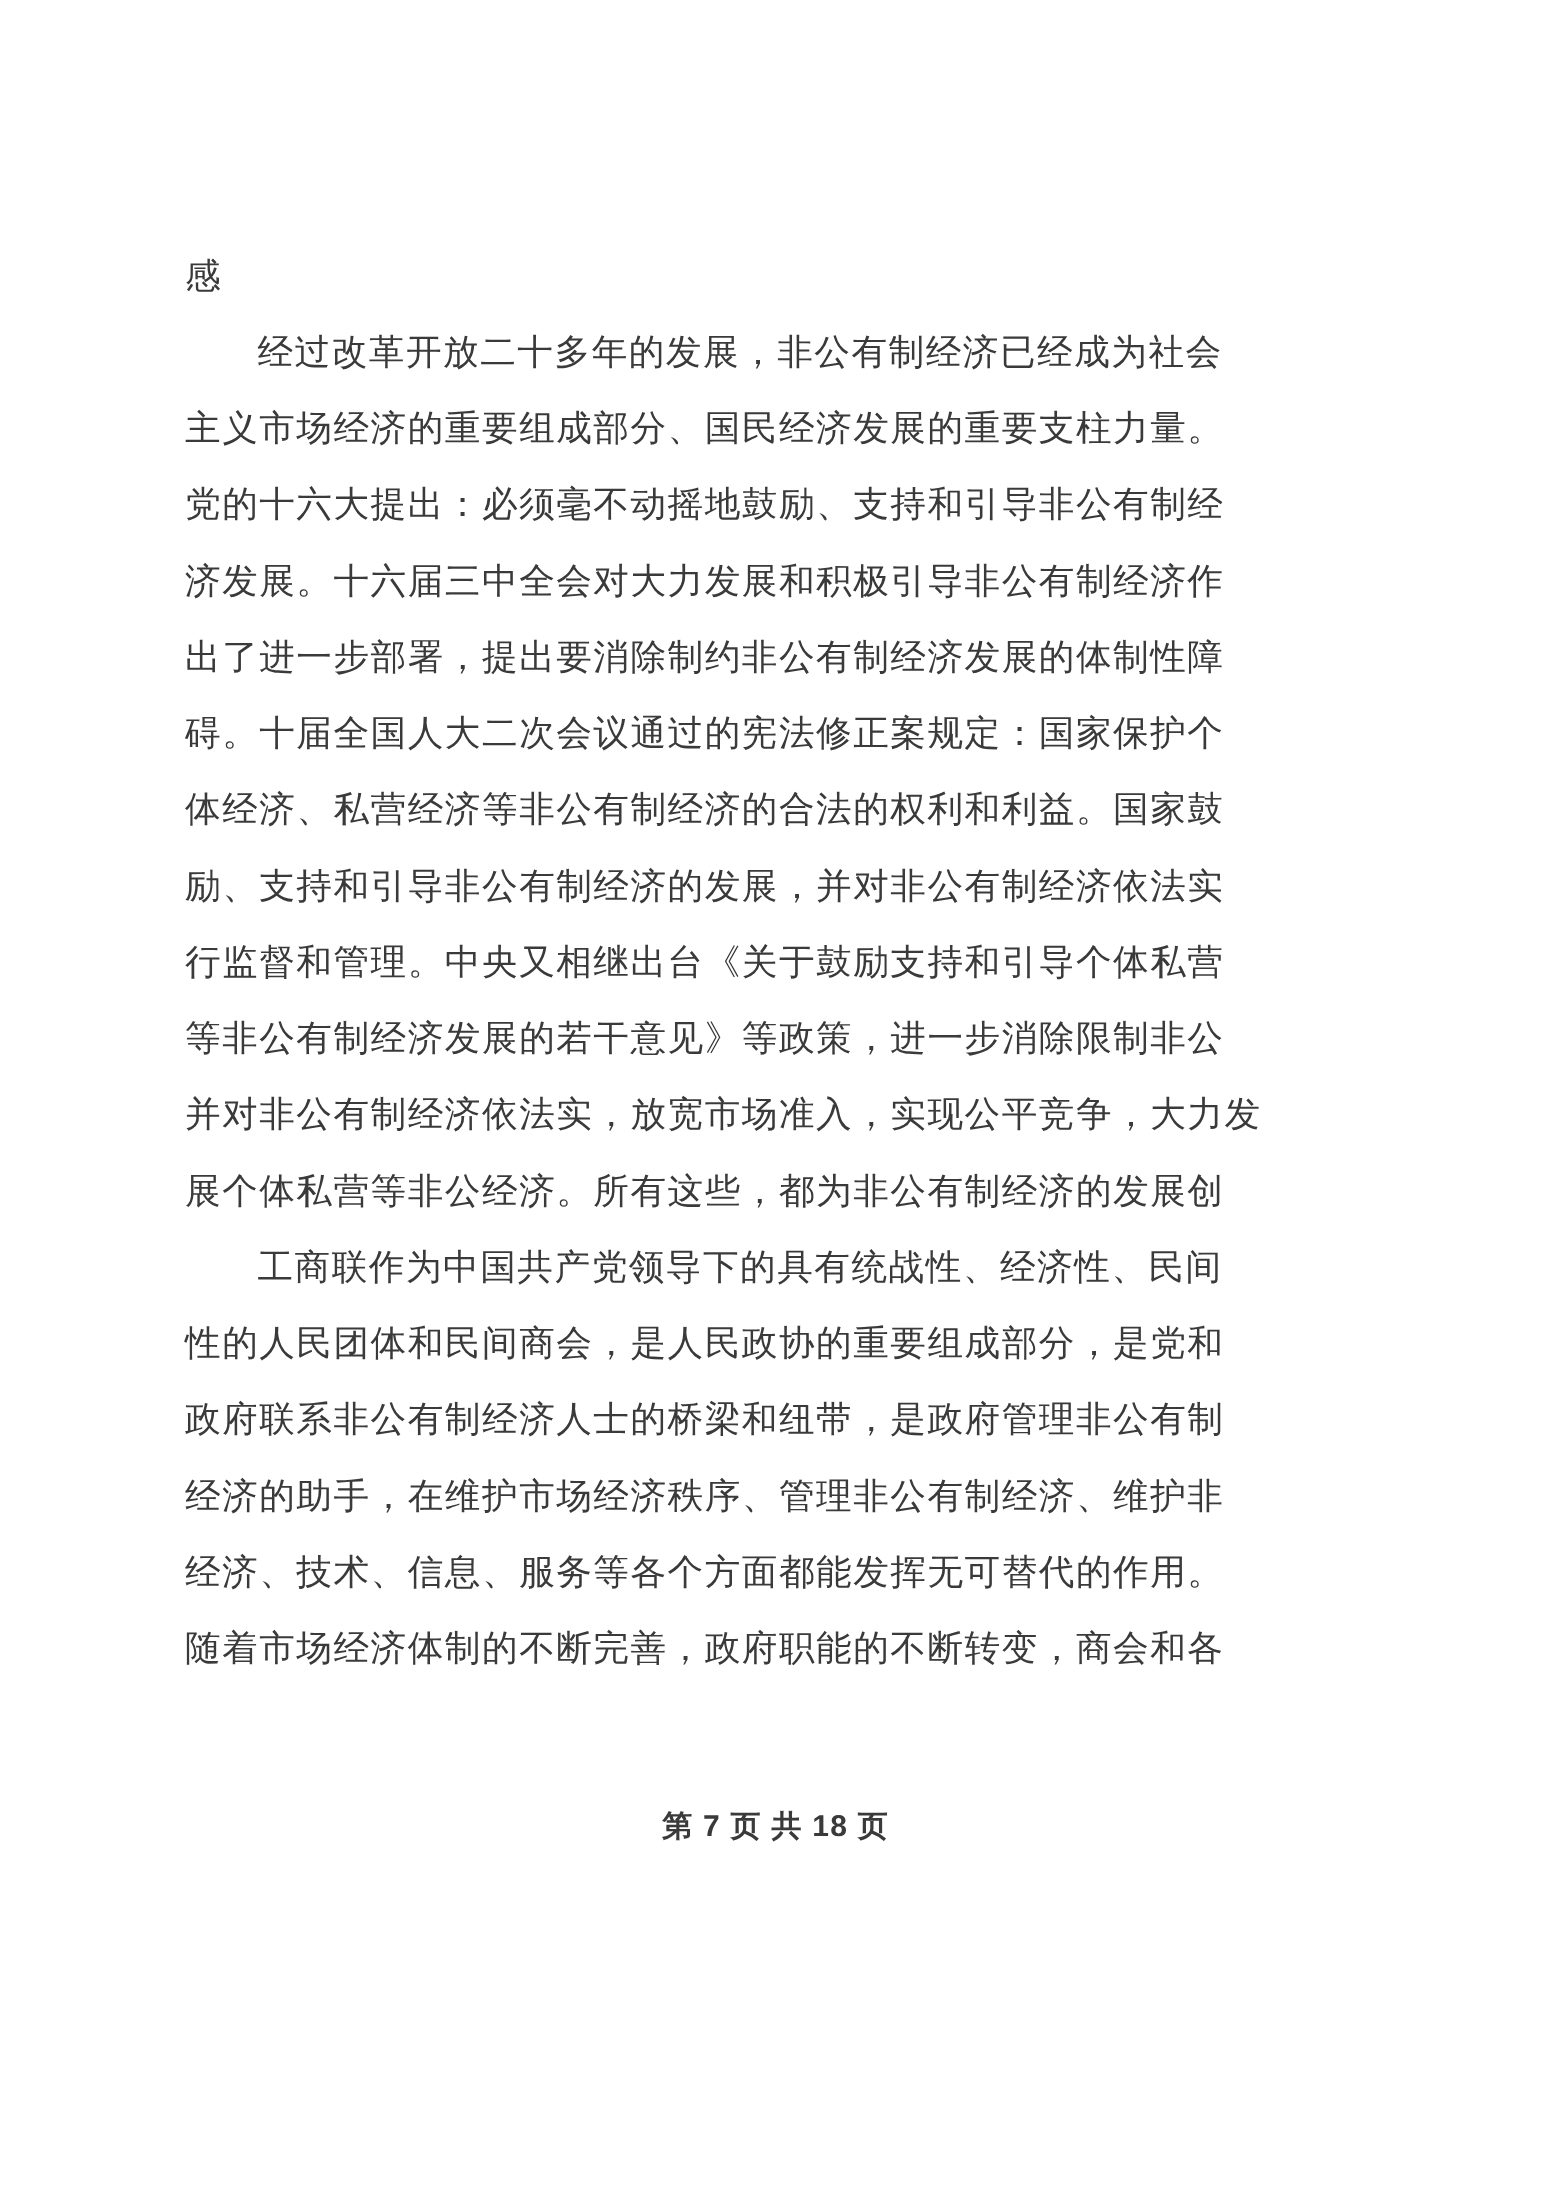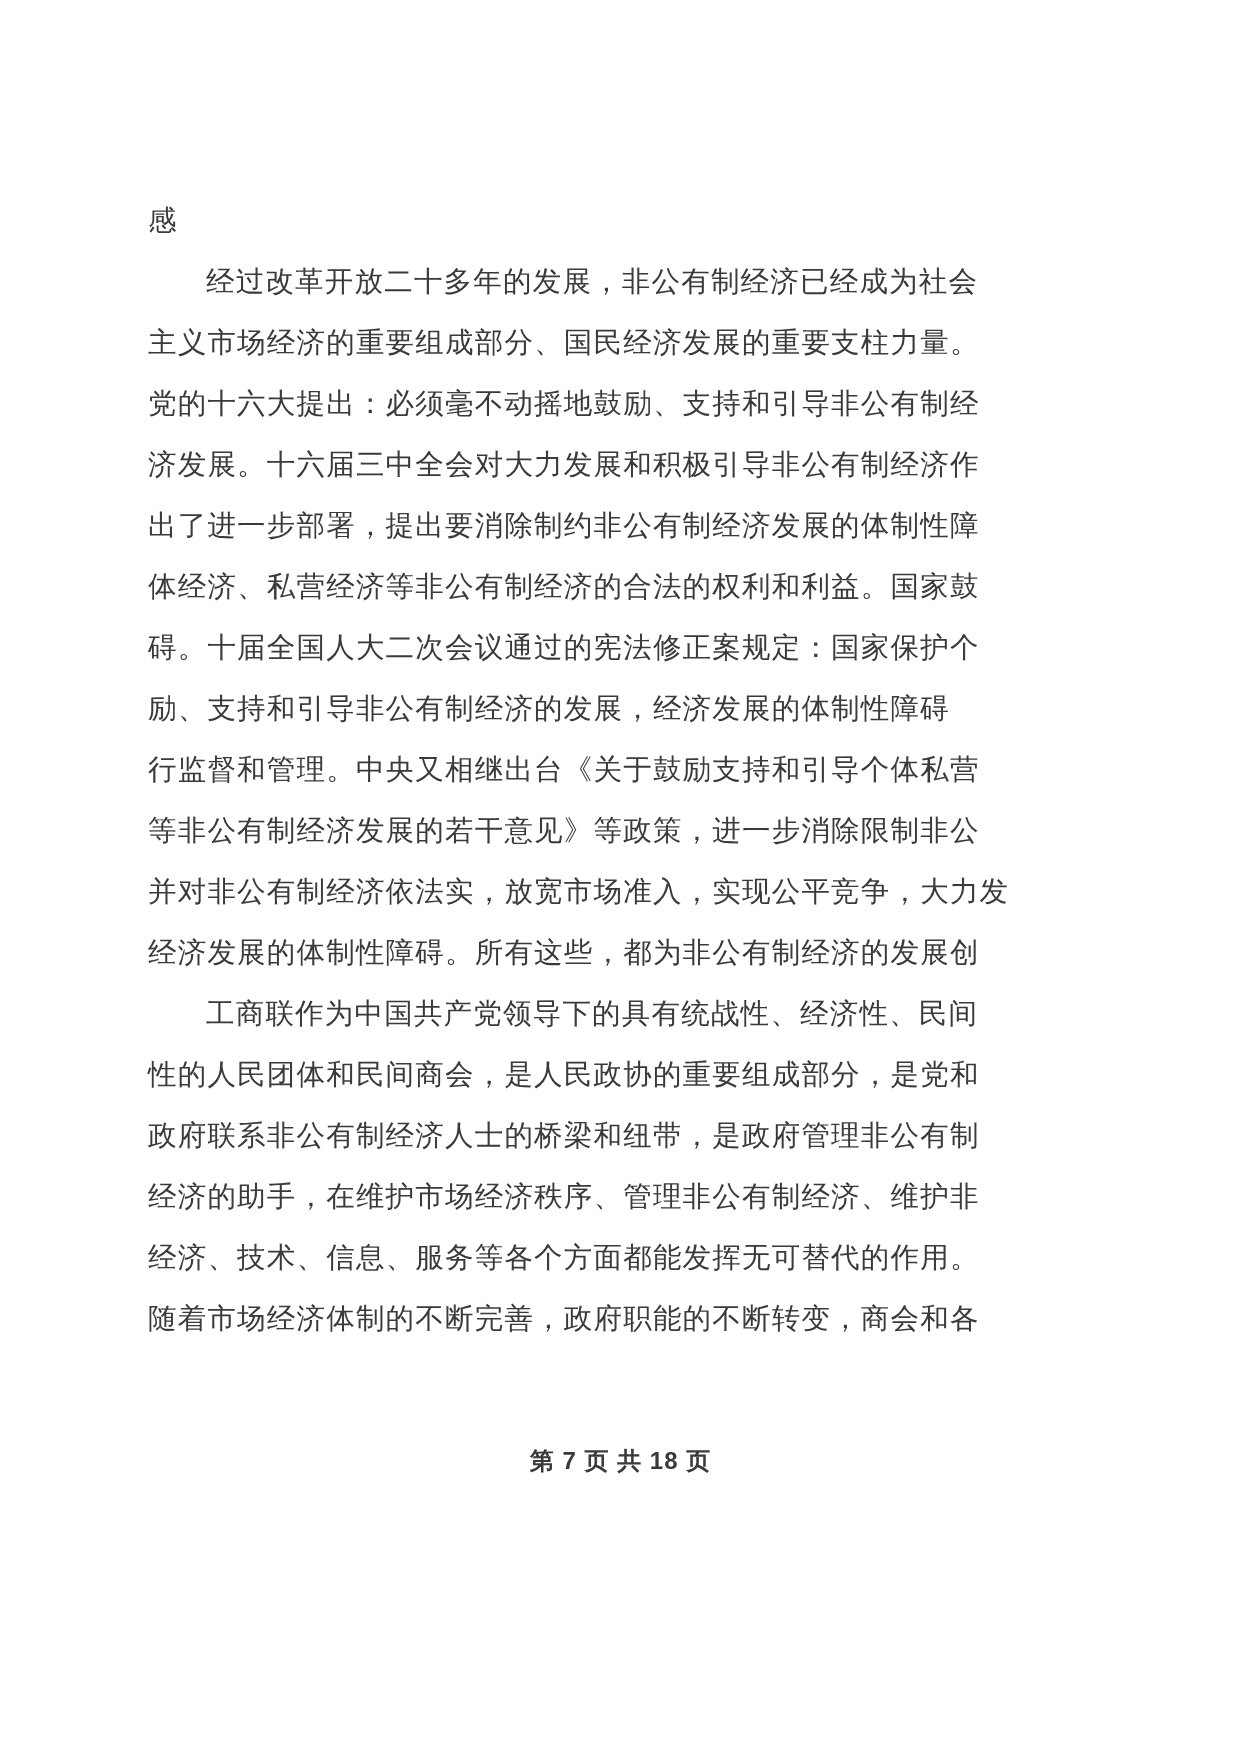--- a/index.html
+++ b/index.html
@@ -50,27 +50,27 @@
 <body>
 
 <div class="page">
   <div class="content">
     <div class="doc-line">感</div>
     <div class="doc-line indent">经过改革开放二十多年的发展，非公有制经济已经成为社会</div>
     <div class="doc-line">主义市场经济的重要组成部分、国民经济发展的重要支柱力量。</div>
     <div class="doc-line">党的十六大提出：必须毫不动摇地鼓励、支持和引导非公有制经</div>
     <div class="doc-line">济发展。十六届三中全会对大力发展和积极引导非公有制经济作</div>
     <div class="doc-line">出了进一步部署，提出要消除制约非公有制经济发展的体制性障</div>
+    <div class="doc-line">碍。十届全国人大二次会议通过的宪法修正案规定：国家保护个</div>
     <div class="doc-line">体经济、私营经济等非公有制经济的合法的权利和利益。国家鼓</div>
-    <div class="doc-line">碍。十届全国人大二次会议通过的宪法修正案规定：国家保护个</div>
-    <div class="doc-line">励、支持和引导非公有制经济的发展，经济发展的体制性障碍</div>
+    <div class="doc-line">励、支持和引导非公有制经济的发展，并对非公有制经济依法实</div>
     <div class="doc-line">行监督和管理。中央又相继出台《关于鼓励支持和引导个体私营</div>
     <div class="doc-line">等非公有制经济发展的若干意见》等政策，进一步消除限制非公</div>
     <div class="doc-line">并对非公有制经济依法实，放宽市场准入，实现公平竞争，大力发</div>
-    <div class="doc-line">经济发展的体制性障碍。所有这些，都为非公有制经济的发展创</div>
+    <div class="doc-line">展个体私营等非公经济。所有这些，都为非公有制经济的发展创</div>
     <div class="doc-line indent">工商联作为中国共产党领导下的具有统战性、经济性、民间</div>
     <div class="doc-line">性的人民团体和民间商会，是人民政协的重要组成部分，是党和</div>
     <div class="doc-line">政府联系非公有制经济人士的桥梁和纽带，是政府管理非公有制</div>
     <div class="doc-line">经济的助手，在维护市场经济秩序、管理非公有制经济、维护非</div>
     <div class="doc-line">经济、技术、信息、服务等各个方面都能发挥无可替代的作用。</div>
     <div class="doc-line">随着市场经济体制的不断完善，政府职能的不断转变，商会和各</div>
   </div>
 
   <div class="footer">第 7 页  共 18 页</div>
 </div>

